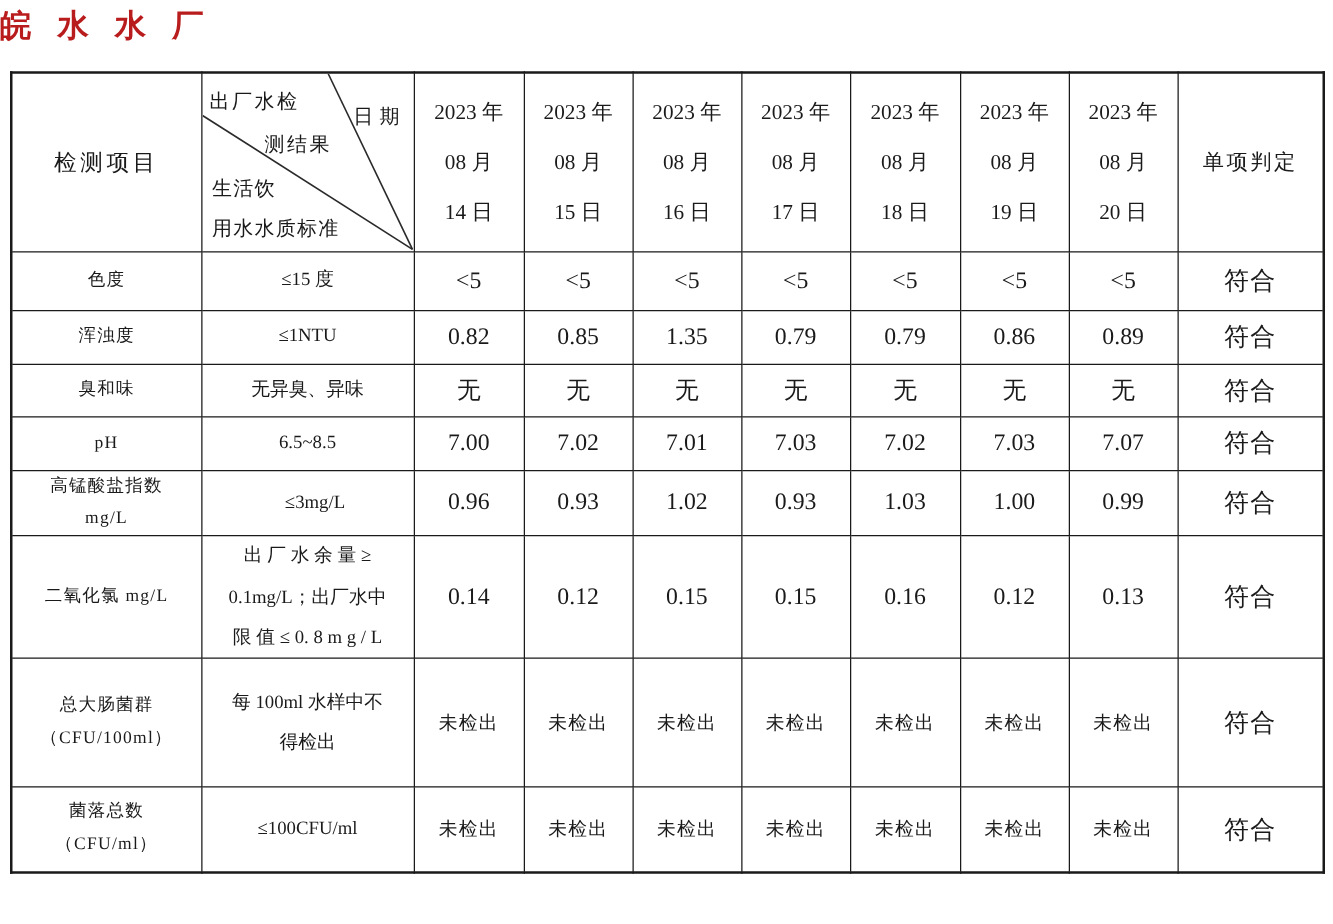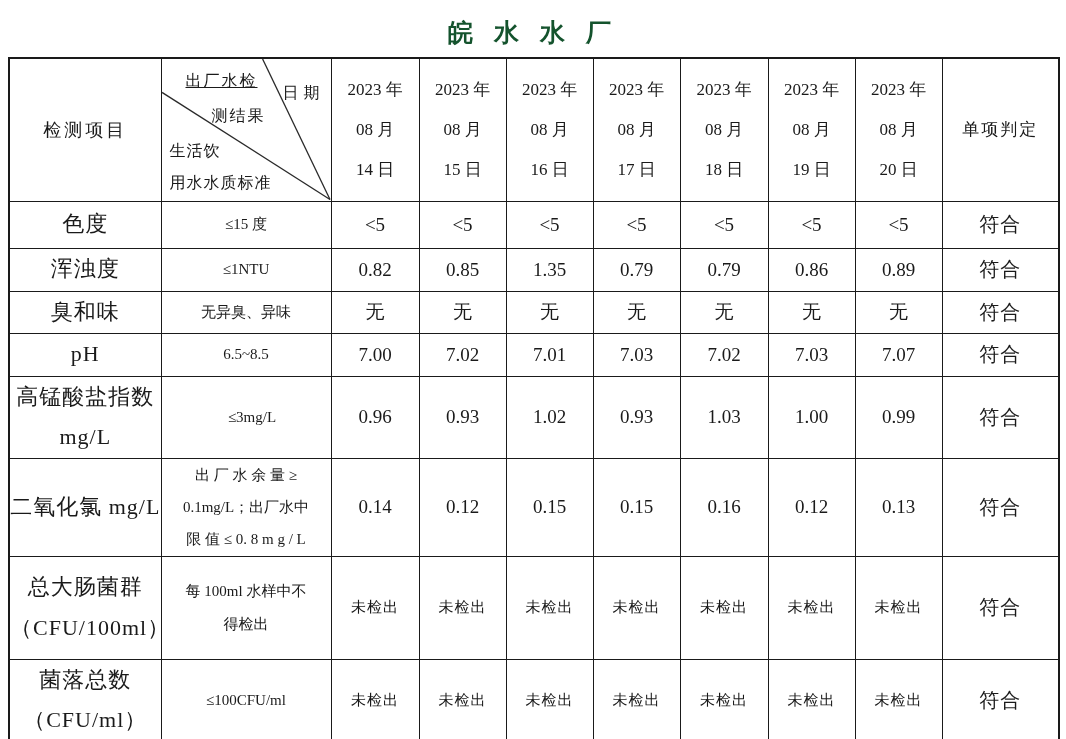--- a/index.html
+++ b/index.html
@@ -3,24 +3,24 @@
 <meta charset="utf-8">
 <style>
   html,body{margin:0;padding:0;background:#fff;}
   body{
     width:1066px;height:739px;
     font-family:"Liberation Serif","DejaVu Serif",serif;
     color:#1a1a1a;
     position:relative;
   }
   .title{
-    margin:12px;padding-top:4px;height:46px;
-    text-align:center;
+    margin:0;padding-top:4px;height:46px;
+    text-align:left;
     font-family:"Liberation Sans","DejaVu Sans",sans-serif;
-    font-size:25px;font-weight:bold;color:#14532d;
+    font-size:25px;font-weight:bold;color:#b91c1c;
     letter-spacing:7px;
   }
   table.tbl{
     position:absolute;left:8px;top:57px;
     width:1050px;
     border-collapse:collapse;table-layout:fixed;
     border:2px solid #1a1a1a;
   }
   table.tbl td{
     border:1.5px solid #1a1a1a;
@@ -39,31 +39,31 @@
   tbody tr:nth-child(9){height:68px;}
   tbody tr:nth-child(10){height:67px;}
 
   td.item-h{font-size:18px;letter-spacing:3px;}
   td.judge-h{font-size:17px;letter-spacing:2px;}
 
   td.corner{position:relative;}
   td.corner svg{position:absolute;left:0;top:0;width:100%;height:100%;}
   td.corner span{position:absolute;font-size:16px;white-space:nowrap;}
   .c-date{right:6px;top:24px;letter-spacing:5px;}
-  .c-r1{left:24px;top:12px;letter-spacing:2px;text-decoration:underline;}
+  .c-r1{left:6px;top:12px;letter-spacing:2px;}
   .c-r2{left:50px;top:47px;letter-spacing:2px;}
   .c-s1{left:8px;top:82px;letter-spacing:1px;}
   .c-s2{left:8px;top:114px;letter-spacing:1px;}
 
   td.date-h{
     vertical-align:top;text-align:left;
     padding:5px 0 0 8px;
     font-size:17px;line-height:40px;
   }
-  td.item{font-size:22px;line-height:1.85;letter-spacing:1px;}
+  td.item{font-size:14px;line-height:1.85;letter-spacing:1px;}
   td.std{
     text-align:left;padding-left:8px;padding-right:4px;
     font-size:15px;line-height:2.15;
   }
   td.std.center{text-align:center;padding-left:12px;padding-right:0;}
   td.value{font-size:19px;}
   td.value.sm{font-size:15px;letter-spacing:1px;}
   td.judge{font-size:20px;letter-spacing:1px;margin-top:25px;}
 </style>
 </head>

